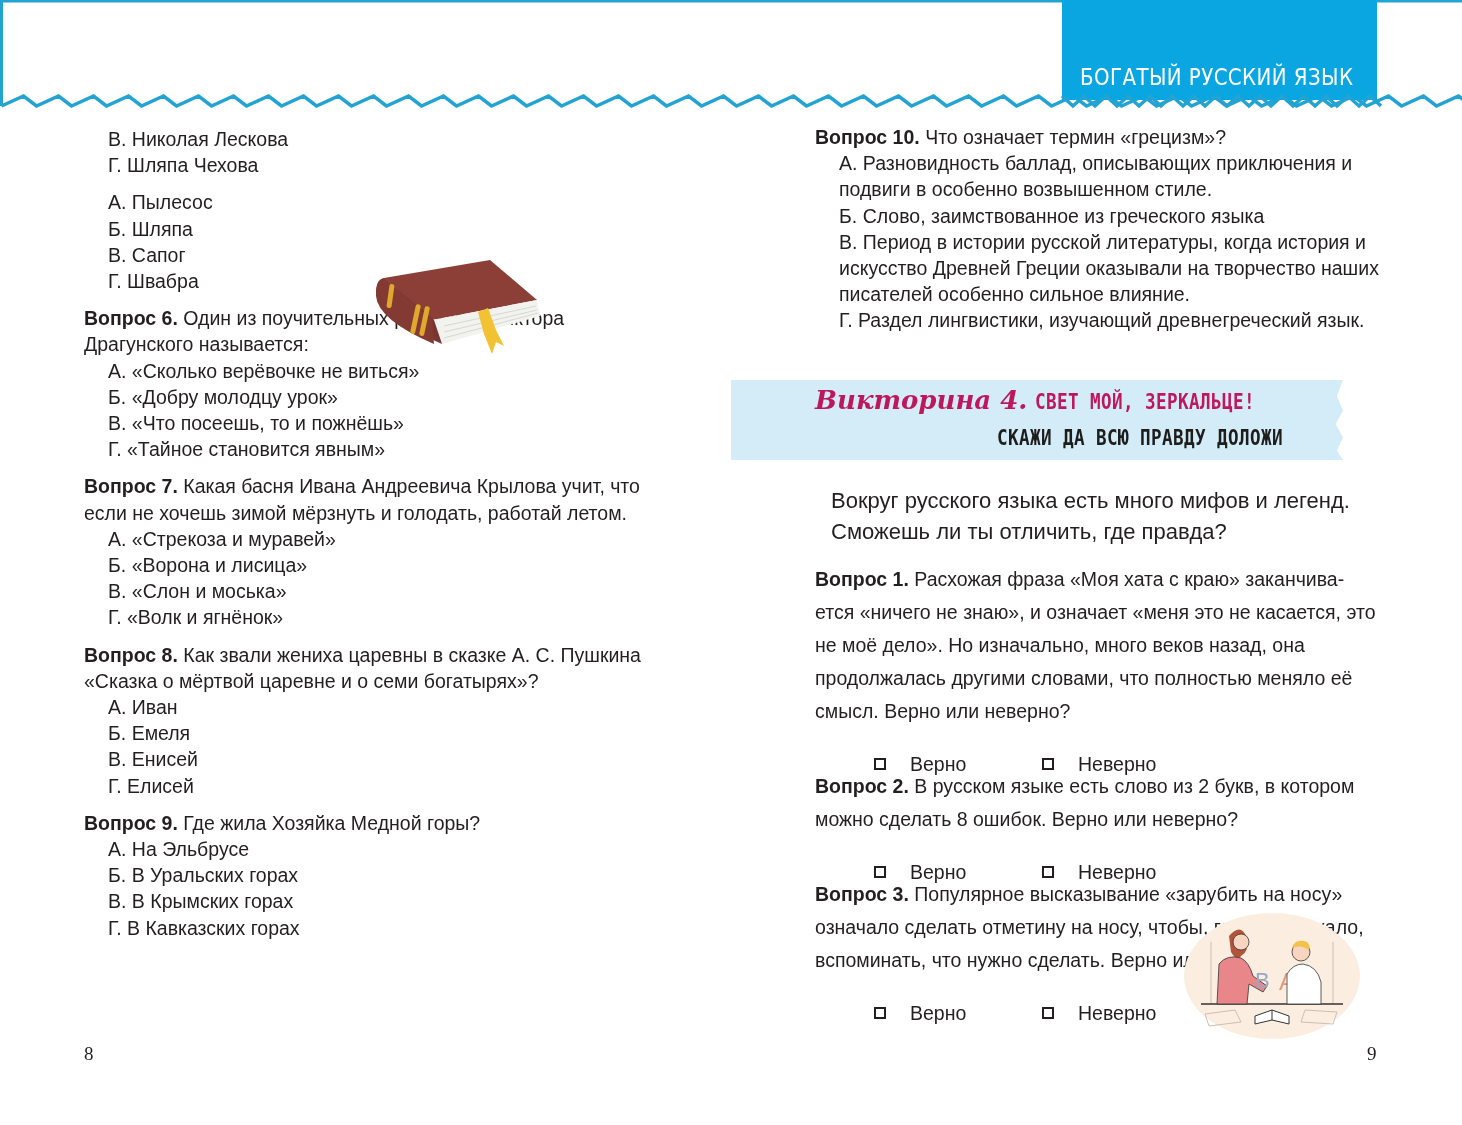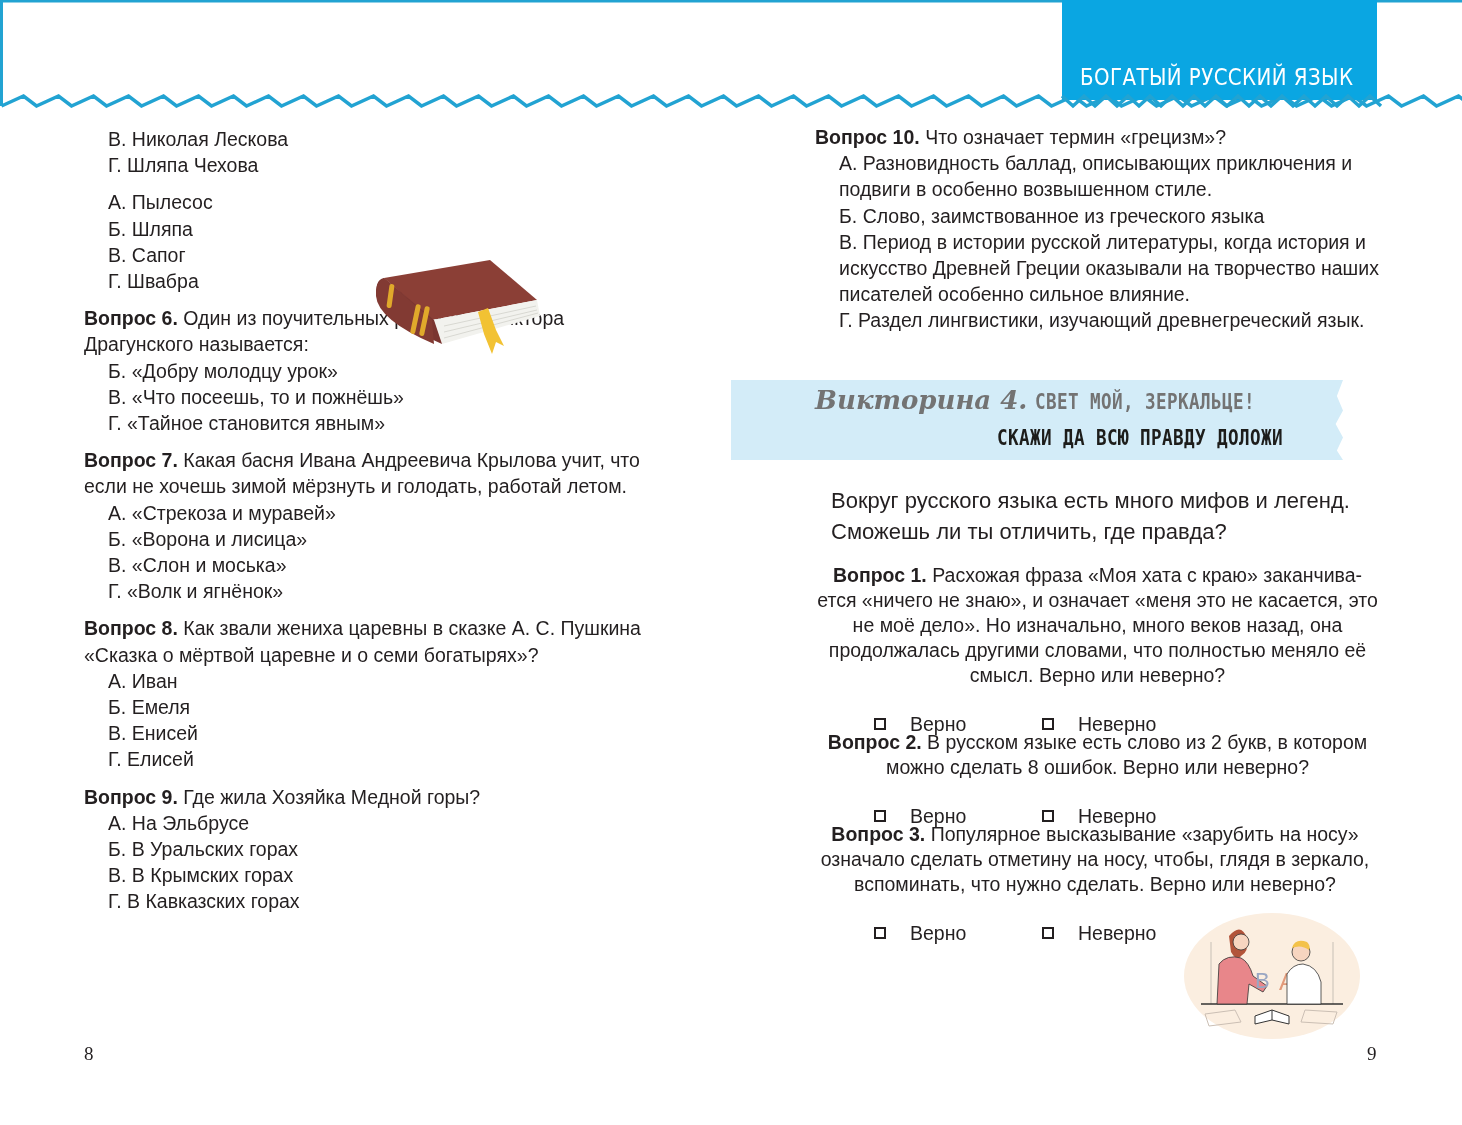--- a/index.html
+++ b/index.html
@@ -25,36 +25,36 @@
   .q { margin: 1px 0 11px 0; }
   .q-head b { font-weight: bold; }
   .opt { padding-left: 24px; }
   .opt-wrap { padding-left: 24px; }
   .quiz-banner {
     position: absolute; left: 731px; top: 380px; width: 612px; height: 80px;
     background: #d3ecf8;
     clip-path: polygon(0 0, 100% 0, 99% 20%, 100% 38%, 98.8% 55%, 100% 72%, 99% 88%, 100% 100%, 0 100%);
   }
   .quiz-title-1 {
-    position: absolute; left: 815px; top: 385px; font-size: 26px; color: #737373;
+    position: absolute; left: 815px; top: 385px; font-size: 26px; color: #be185d;
   }
   .quiz-title-1 .q-num {
     font-family: "DejaVu Serif", serif; font-weight: bold; font-style: italic;
   }
   .quiz-title-1 .q-sub, .quiz-title-2 {
     font-family: "DejaVu Sans Mono", monospace; font-weight: bold;
     letter-spacing: 0.5px; text-transform: uppercase; font-size: 22px;
     transform: scaleX(0.8); display: inline-block; transform-origin: left center;
   }
   .quiz-title-2 { position: absolute; left: 997px; top: 425px; color: #1d1d1b; }
   .intro {
     position: absolute; left: 831px; top: 485px; width: 575px;
     font-size: 22px; line-height: 31px;
   }
-  .tf-section { position: absolute; left: 815px; top: 563px; width: 565px; font-size: 19.5px; line-height: 25px; text-align: center; }
+  .tf-section { position: absolute; left: 815px; top: 563px; width: 565px; font-size: 19.5px; line-height: 33px; }
   .tf-row { display: flex; align-items: center; padding-left: 59px; height: 32px; margin: 6px 0 4px 0; }
   .cb {
     width: 12px; height: 12px; border: 2px solid #231f20; box-sizing: border-box;
     display: inline-block; margin-right: 24px; cursor: pointer;
   }
   .tf-opt { display: flex; align-items: center; margin-right: 0; margin-top: 28px; }
   .tf-opt.first { width: 168px; }
   .page-number {
     position: absolute; top: 1043px; font-family: "Liberation Serif", serif;
     font-size: 19px; color: #231f20;
@@ -86,20 +86,21 @@
 
   <div class="q">
     <div class="opt">А. Пылесос</div>
     <div class="opt">Б. Шляпа</div>
     <div class="opt">В. Сапог</div>
     <div class="opt">Г. Швабра</div>
   </div>
 
   <div class="q">
     <div class="q-head"><b>Вопрос 6.</b> <span>Один из поучительных рассказов Виктора Драгунского называется:</span></div>
+    <div class="opt">А. «Сколько верёвочке не виться»</div>
     <div class="opt">Б. «Добру молодцу урок»</div>
     <div class="opt">В. «Что посеешь, то и пожнёшь»</div>
     <div class="opt">Г. «Тайное становится явным»</div>
   </div>
 
   <div class="q">
     <div class="q-head"><b>Вопрос 7.</b> <span>Какая басня Ивана Андреевича Крылова учит, что если не хочешь зимой мёрзнуть и голодать, работай летом.</span></div>
     <div class="opt">А. «Стрекоза и муравей»</div>
     <div class="opt">Б. «Ворона и лисица»</div>
     <div class="opt">В. «Слон и моська»</div>

